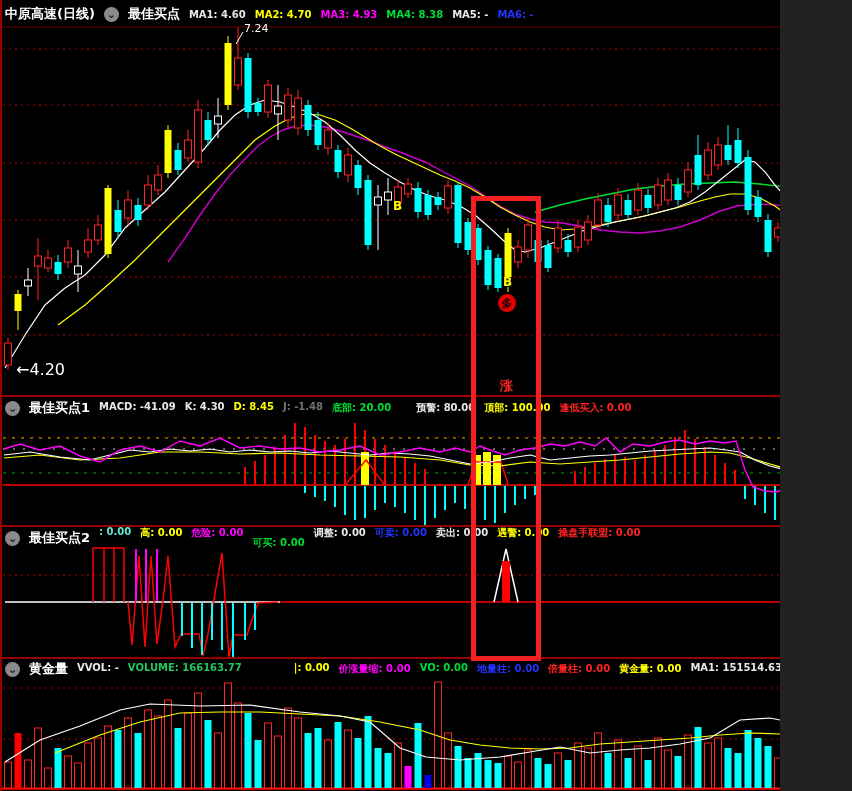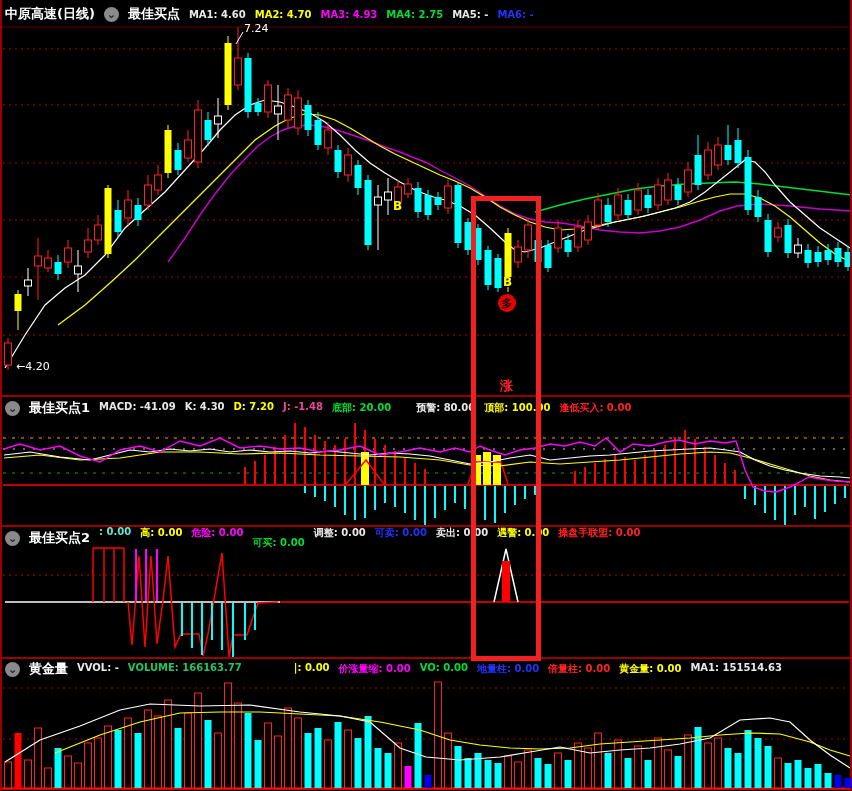--- a/index.html
+++ b/index.html
@@ -1,33 +1,33 @@
 <!DOCTYPE html>
 <html><head>
 <meta charset="utf-8">
 <style>
   html,body{margin:0;padding:0;background:#222;}
-  #app{position:relative;width:852px;height:791px;background:#000;overflow:hidden;
+  #app{position:relative;width:780px;height:791px;background:#000;overflow:hidden;
        font-family:"DejaVu Sans","Liberation Sans",sans-serif;}
   #chart{position:absolute;left:0;top:0;z-index:1;}
   .hdr{position:absolute;left:5px;height:20px;display:flex;align-items:center;gap:9px;
        font-weight:bold;font-size:13px;white-space:nowrap;z-index:3;}
   .hdr .title{color:#fff;}
   .hdr .sym{color:#fff;}
   .cicon{width:15px;height:15px;border-radius:50%;background:#8a8a8a;display:inline-flex;
          align-items:center;justify-content:center;color:#222;font-size:11px;line-height:1;}
   .items{display:flex;gap:9px;}
   .items span{font-weight:bold;font-size:10px;}
   .marker{position:absolute;z-index:4;font-weight:bold;}
   #b1,#b2{color:#ffff00;font-size:12px;text-shadow:1px 1px 0 #000;}
   #duo{left:498px;top:294px;width:18px;height:18px;border-radius:50%;background:#e80000;
        color:#1a0000;font-size:11px;display:flex;align-items:center;justify-content:center;}
   #zhang{left:500px;top:377px;color:#ff2222;font-size:13px;}
   #peak{left:244px;top:22px;color:#fff;font-size:11px;font-weight:normal;}
-  #low{left:16px;top:360px;color:#fff;font-size:11px;font-weight:normal;}
+  #low{left:16px;top:360px;color:#fff;font-size:16px;font-weight:normal;}
   #hibox{position:absolute;z-index:5;border:5px solid #f22020;}
 </style>
 </head>
 <body>
 
 <div id="app">
   <svg id="chart" width="852" height="791">
       <line x1="3" y1="49" x2="849" y2="49" stroke="#aa0000" stroke-width="1" stroke-dasharray="2 4"></line>
       <line x1="3" y1="105" x2="849" y2="105" stroke="#aa0000" stroke-width="1" stroke-dasharray="2 4"></line>
       <line x1="3" y1="163" x2="849" y2="163" stroke="#aa0000" stroke-width="1" stroke-dasharray="2 4"></line>
@@ -416,34 +416,34 @@
     </svg>
 
   <div class="hdr" style="top:4px">
     <span class="sym">中原高速(日线)</span>
     <span class="cicon">⌄</span>
     <span class="title">最佳买点</span>
     <span class="items">
         <span style="color: rgb(232, 232, 232);">MA1: 4.60</span>
         <span style="color: rgb(255, 255, 0);">MA2: 4.70</span>
         <span style="color: rgb(255, 0, 255);">MA3: 4.93</span>
-        <span style="color: rgb(0, 221, 51);">MA4: 2.75</span>
+        <span style="color: rgb(0, 221, 51);">MA4: 8.38</span>
         <span style="color: rgb(232, 232, 232);">MA5: -</span>
         <span style="color: rgb(34, 51, 255);">MA6: -</span>
       </span>
   </div>
 
   <div class="hdr" style="top:398px">
     <span class="cicon">⌄</span>
     <span class="title">最佳买点1</span>
     <span class="items">
         <span style="color: rgb(232, 232, 232);">MACD: -41.09</span>
         <span style="color: rgb(232, 232, 232);">K: 4.30</span>
-        <span style="color: rgb(255, 255, 0);">D: 7.20</span>
-        <span style="color: #ec4899; text-align: center;">J: -1.48</span>
+        <span style="color: rgb(255, 255, 0);">D: 8.45</span>
+        <span style="color: #737373; text-align: center;">J: -1.48</span>
         <span style="color: rgb(0, 221, 51);">底部: 20.00</span>
         <span style="color: rgb(232, 232, 232); margin-left: 16px;">预警: 80.00</span>
         <span style="color: rgb(255, 255, 0);">顶部: 100.00</span>
         <span style="color: rgb(255, 34, 34);">逢低买入: 0.00</span>
       </span>
   </div>
 
   <div class="hdr" style="top:528px">
     <span class="cicon">⌄</span>
     <span class="title">最佳买点2</span>

